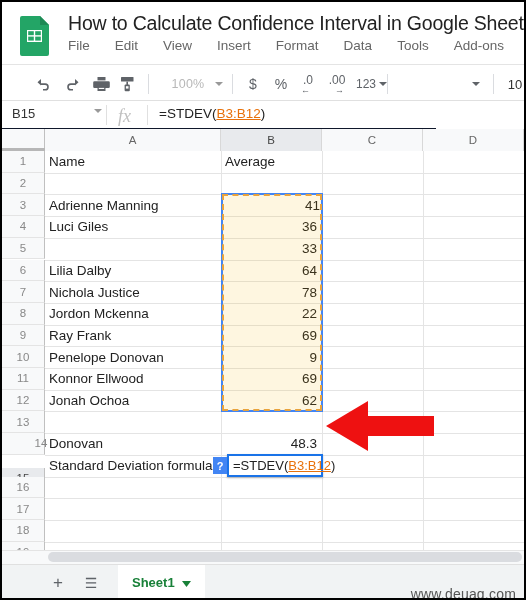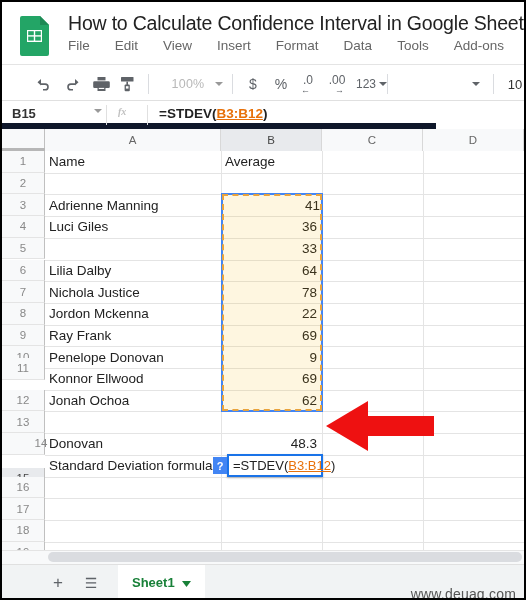--- a/index.html
+++ b/index.html
@@ -62,31 +62,31 @@
   }
   .caret { width: 0; height: 0; border-left: 4px solid transparent;
            border-right: 4px solid transparent; border-top: 4px solid #999; }
   .caret-dk { border-top-color: #5f6368; }
   .fmt-txt { font-size: 14px; color: #5f6368; }
   .fmt-small { font-size: 12px; color: #5f6368; }
 
   
   .formulabar {
     position: absolute; left: 0; top: 99px; width: 434px; height: 28px;
-    background: #fff; border-bottom: 6px solid #0f172a; font-weight: bold;
+    background: #fff; border-bottom: 1px solid #0f172a;
   }
   .namebox {
     position: absolute; left: 10px; top: 5px; width: 88px;
     font-size: 13px; color: #333;
   }
   .namebox-caret {
     position: absolute; left: 92px; top: 12px;
   }
   .fb-sep { position: absolute; top: 4px; width: 1px; height: 20px; background: #e0e0e0; }
-  .fx { position: absolute; left: 116px; top: 5px; font-size: 10px;
+  .fx { position: absolute; left: 116px; top: 5px; font-size: 18px;
         font-family: "Liberation Serif", serif; font-style: italic; color: #c0c0c0; }
   .fb-formula {
     position: absolute; left: 157px; top: 5px;
     font-size: 13.5px; color: #222;
     font-family: "Liberation Sans", sans-serif;
     white-space: nowrap;
   }
   .ref-orange { color: #e8710a; text-decoration: underline; }
 
   
@@ -335,21 +335,21 @@
     <div class="rowhdr" style="top:22px;">1</div>
     <div class="rowhdr" style="top:43.7px;">2</div>
     <div class="rowhdr" style="top:65.4px;">3</div>
     <div class="rowhdr" style="top:87.1px;">4</div>
     <div class="rowhdr" style="top:108.8px;">5</div>
     <div class="rowhdr" style="top:130.5px;">6</div>
     <div class="rowhdr" style="top:152.2px;">7</div>
     <div class="rowhdr" style="top:173.9px;">8</div>
     <div class="rowhdr" style="top:195.6px;">9</div>
     <div class="rowhdr" style="top:217.3px;">10</div>
-    <div class="rowhdr" style="top:229px;">11</div>
+    <div class="rowhdr" style="top:239px;">11</div>
     <div class="rowhdr" style="top:260.7px;">12</div>
     <div class="rowhdr" style="top:282.4px;">13</div>
     <div class="rowhdr" style="top:304.1px;padding-left:36px;">14</div>
     <div class="rowhdr sel" style="top:339px;">15</div>
     <div class="rowhdr" style="top:347.5px;">16</div>
     <div class="rowhdr" style="top:369.2px;">17</div>
     <div class="rowhdr" style="top:390.9px;">18</div>
     <div class="rowhdr" style="top:412.6px;">19</div>
 
     <div class="gline-h" style="top:43.7px;"></div>

